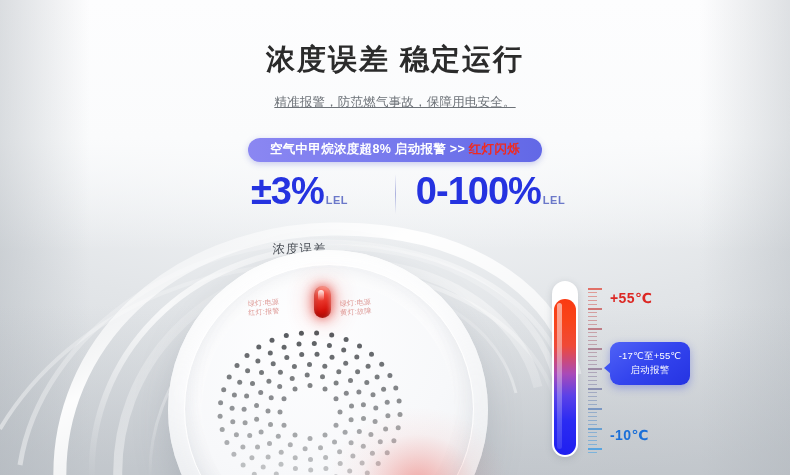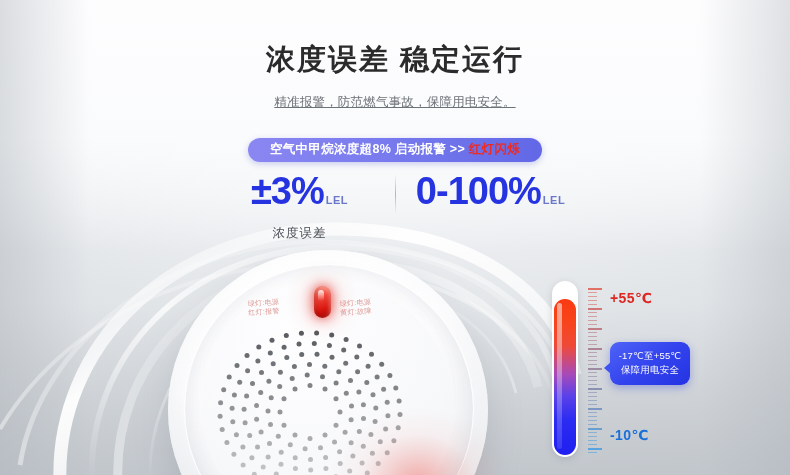--- a/index.html
+++ b/index.html
@@ -192,21 +192,21 @@
   }
   .stat-value .unit {
     font-size: 11px;
     font-weight: bold;
     color: #6b78c9;
     letter-spacing: .5px;
     vertical-align: baseline;
     margin-left: 2px;
   }
   .stat-label {
-    margin-top: 2px;
+    margin-top: 18px;
     font-size: 12.5px;
     color: #4a4f56;
     letter-spacing: 1px;
   }
   .stat-sep {
     width: 1px;
     height: 40px;
     margin-top: 6px;
     background: linear-gradient(180deg, rgba(110,120,200,0), rgba(110,120,200,.55), rgba(110,120,200,0));
   }
@@ -569,16 +569,16 @@
       <div class="tick" style="top: 156px; width: 9px; height: 1px; background: rgb(73, 157, 223); opacity: 0.55;"></div>
       <div class="tick" style="top: 160px; width: 14px; height: 2px; background: rgb(69, 158, 226); opacity: 0.85;"></div>
       <div class="tick" style="top: 164px; width: 9px; height: 1px; background: rgb(65, 160, 230); opacity: 0.55;"></div>
     </div>
 
   <div class="t-hot">+55℃</div>
   <div class="t-cold">-10℃</div>
 
   <div class="callout">
     <div>-17℃至+55℃</div>
-    <div>保障用电安全</div>
+    <div>启动报警</div>
   </div>
 
 </div>
 
 </body></html>

